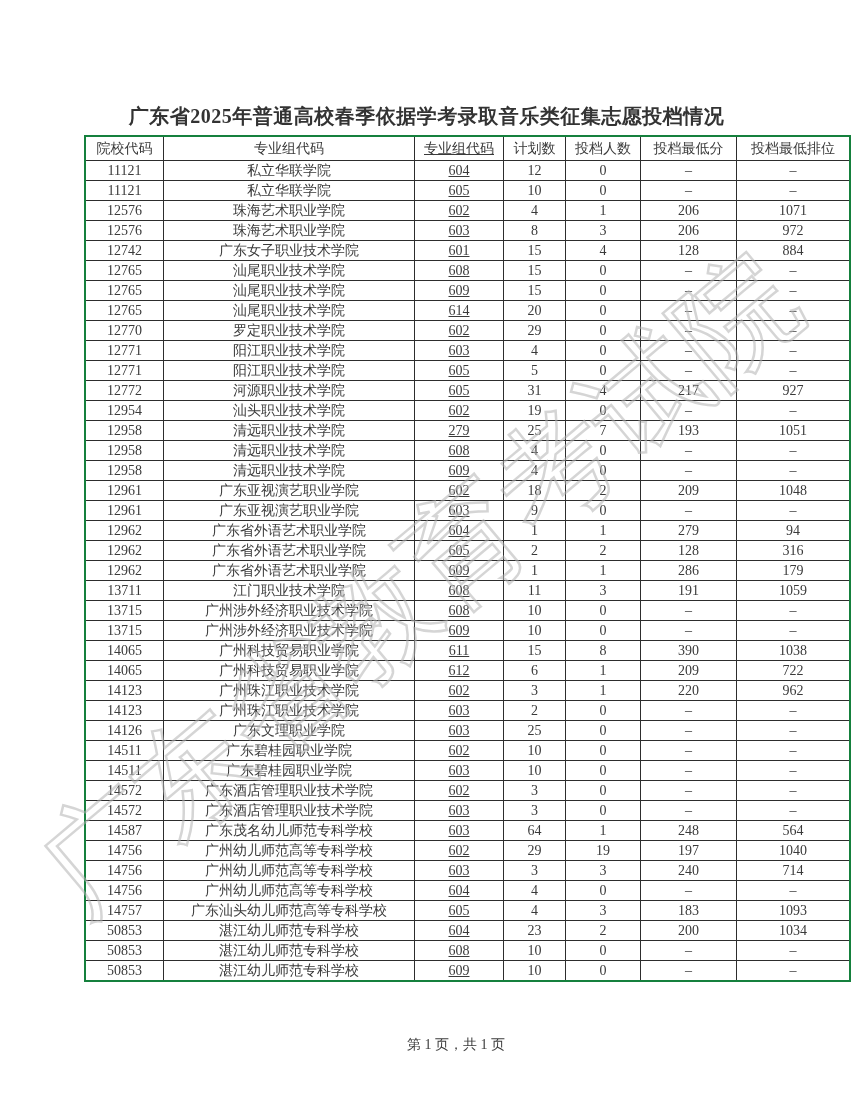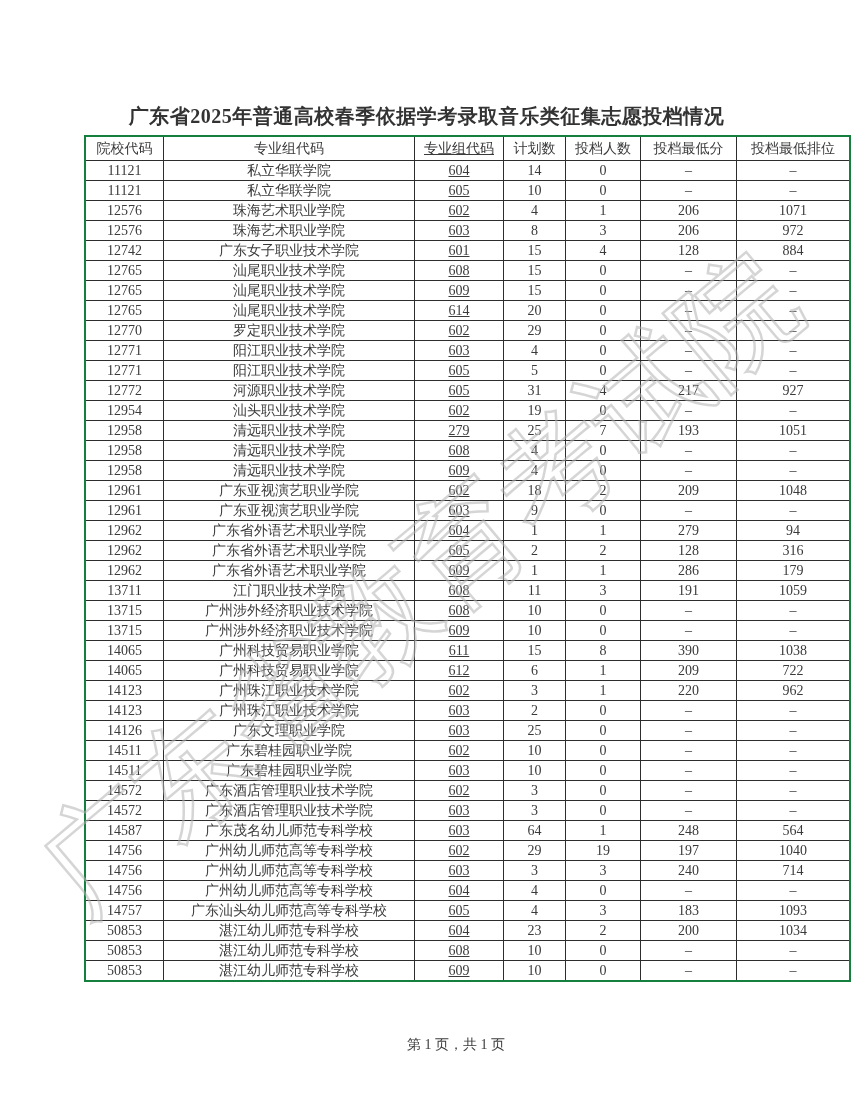--- a/index.html
+++ b/index.html
@@ -112,21 +112,21 @@
           <th class="c4">投档人数</th>
           <th class="c5">投档最低分</th>
           <th class="c6">投档最低排位</th>
         </tr>
     </thead>
     <tbody>
         <tr>
           <td class="c0">11121</td>
           <td class="c1">私立华联学院</td>
           <td class="c2">604</td>
-          <td class="c3">14</td>
+          <td class="c3">12</td>
           <td class="c4">0</td>
           <td class="c5">–</td>
           <td class="c6">–</td>
         </tr>
         <tr>
           <td class="c0">11121</td>
           <td class="c1">私立华联学院</td>
           <td class="c2">605</td>
           <td class="c3">10</td>
           <td class="c4">0</td>

